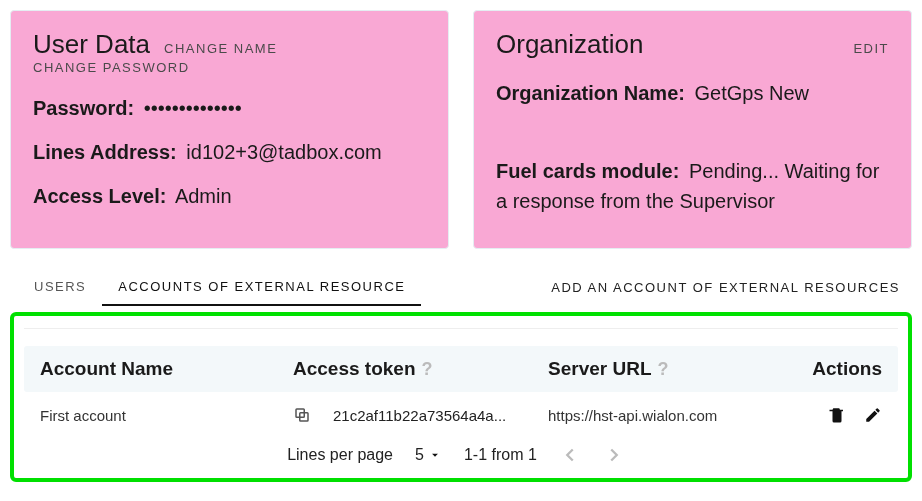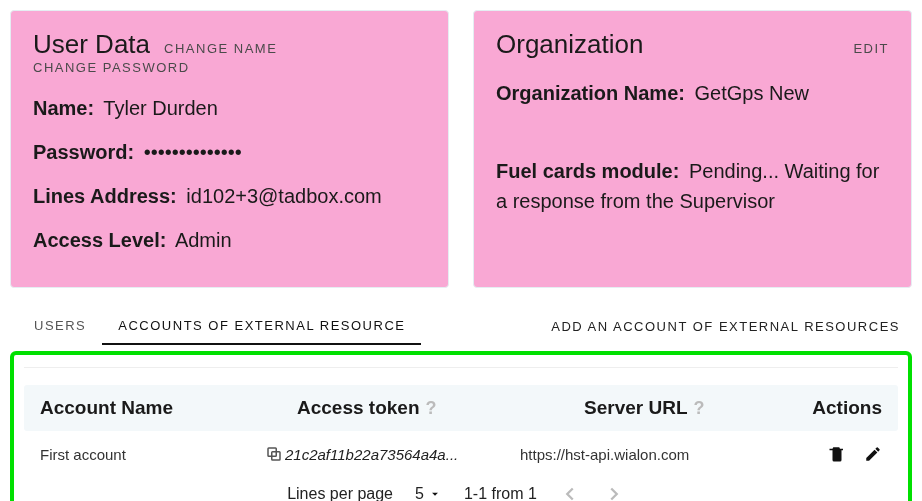--- a/index.html
+++ b/index.html
@@ -11,48 +11,44 @@
 .card-link { font-size: 13px; letter-spacing: 1.5px; color: #4a4a4a; margin-right: 10px; font-weight: 500; cursor: pointer; }
 .card-link-right { margin-left: auto; margin-right: 0; }
 .field-row { margin-bottom: 14px; font-size: 20px; color: #1a1a1a; line-height: 1.5; }
 .field-label { font-weight: 700; margin-right: 4px; }
 .tabs-row { display: flex; align-items: center; border-bottom: none; margin-bottom: 6px; padding: 0 8px; }
 .tab { font-size: 13px; letter-spacing: 1.5px; color: #555; padding: 10px 16px; cursor: pointer; border-bottom: 2px solid transparent; }
 .tab.active { color: #111; border-bottom: 2px solid #111; font-weight: 500; }
 .tab-action { margin-left: auto; font-size: 13px; letter-spacing: 1.5px; color: #222; padding: 10px 4px; cursor: pointer; font-weight: 400; }
 .highlight-box { border: 4px solid #00e000; border-radius: 6px; padding: 12px 10px 10px 10px; }
 .table { width: 100%; }
-.thead { display: flex; background: #f3f8fa; border-radius: 3px; padding: 12px 16px; font-size: 19px; font-weight: 600; color: #1a1a1a; gap: 32px; }
+.thead { display: flex; background: #f3f8fa; border-radius: 3px; padding: 12px 16px; font-size: 19px; font-weight: 600; color: #1a1a1a; }
 .col-name { flex: 0 0 225px; }
-.col-token { flex: 0 0 255px; display: flex; align-items: center; gap: 6px; }
+.col-token { flex: 0 0 255px; display: flex; align-items: center; gap: 6px; margin-left: 28px; }
 .col-url { flex: 1; display: flex; align-items: center; gap: 6px; }
 .col-actions { flex: 0 0 100px; text-align: right; justify-content: flex-end; display: flex; gap: 18px; align-items: center; }
 .help-icon { color: #bbb; font-size: 18px; font-weight: 700; }
 .trow { display: flex; padding: 14px 16px; font-size: 15px; color: #333; align-items: center; }
-.trow .col-token { color: #222; gap: 2px; font-style: italic; }
+.trow .col-token { color: #222; gap: 22px; }
 .copy-icon { display:inline-flex; color:#555; }
 .ellipsis { white-space: nowrap; overflow: hidden; text-overflow: ellipsis; max-width: 200px; display: inline-block; }
 .pager { display: flex; justify-content: center; align-items: center; gap: 22px; font-size: 16px; color: #222; padding: 6px 10px 2px 0; }
 .pager .select { display: flex; align-items: center; gap: 4px; cursor: pointer; }
 .chevron { color: #bbb; cursor: pointer; display:inline-flex; }
 svg { display: block; }
 </style>
 </head>
 <body>
 
 <div class="cards">
   <div class="card">
     <div class="card-header">
       <span class="card-title">User Data</span>
       <span class="card-link">CHANGE NAME</span>
       <span class="card-link">CHANGE PASSWORD</span>
-    </div>
-    <div class="field-row">
-      <span class="field-label">Name:</span>
-      <span>Tyler Durden</span>
     </div>
     <div class="field-row">
       <span class="field-label">Password:</span>
       <span>••••••••••••••</span>
     </div>
     <div class="field-row">
       <span class="field-label">Lines Address:</span>
       <span>id102+3@tadbox.com</span>
     </div>
     <div class="field-row">

